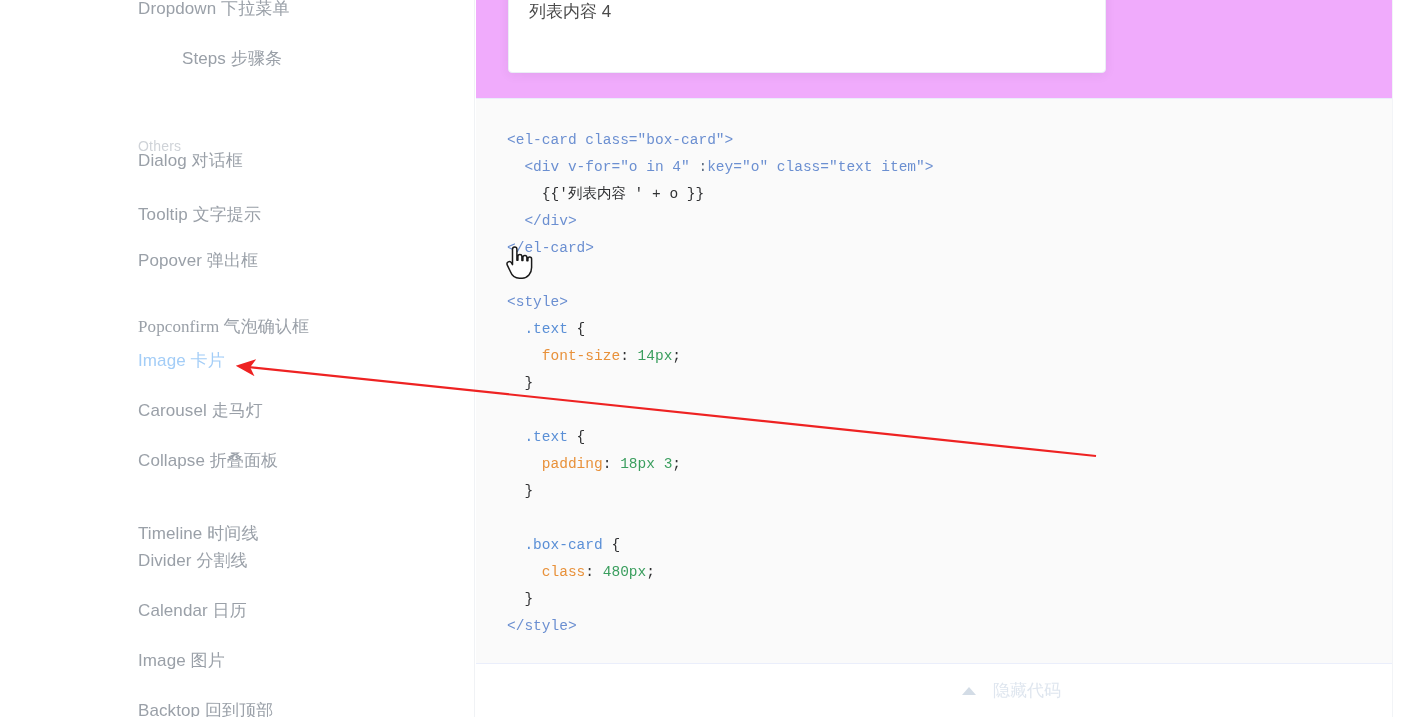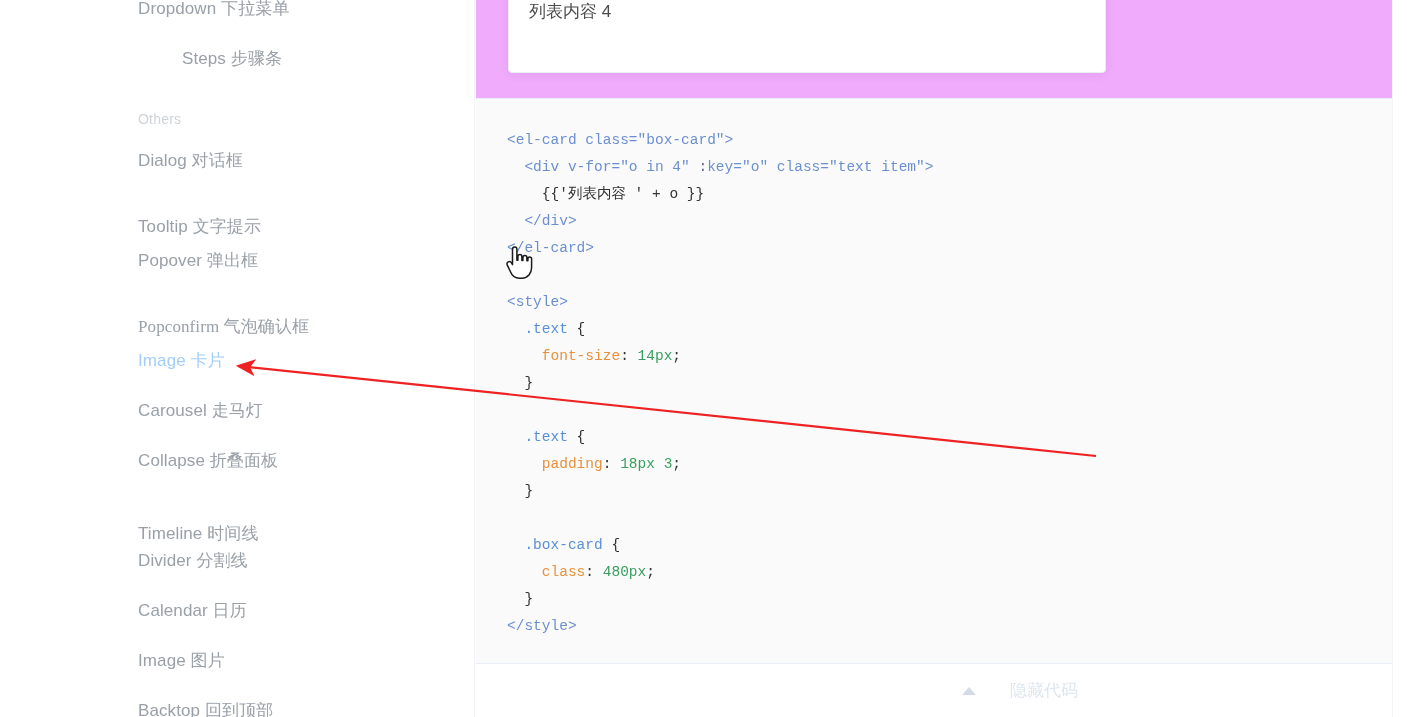--- a/index.html
+++ b/index.html
@@ -146,21 +146,21 @@
     background: #ffffff;
     border-top: 1px solid #eaeefb;
     box-sizing: border-box;
   }
   #hide-code-btn {
     position: absolute;
     left: 486px;
     top: 16px;
     display: flex;
     align-items: center;
-    gap: 34px;
+    gap: 17px;
     cursor: pointer;
     user-select: none;
   }
   #hide-code-caret {
     width: 0;
     height: 0;
     border-left: 7px solid transparent;
     border-right: 7px solid transparent;
     border-bottom: 8px solid #d3dce6;
   }
@@ -213,32 +213,32 @@
   
   #hand-cursor {
     position: absolute;
     left: 504px;
     top: 246px;
     width: 30px;
     height: 34px;
     pointer-events: none;
   }
 </style>
-<style>.tk-tag,.tk-punct,.tk-attr,.tk-str{color:#6b8fd1;}.tk-sel{color:#5a8fd6;}.tk-prop{color:#e8913a;}.tk-val{color:#3a9e5e;}</style><style>.nav-item{color:#9aa0a8;}.nav-item.active{color:#a3cdf7;}.nav-group{color:#cfd3d8;}#code-block{background:#fafafa;}#right-gutter{background:#fafafa;}#hide-code-label{color:#dfe6ef;}</style></head>
+<style>.tk-tag,.tk-punct,.tk-attr,.tk-str{color:#6b8fd1;}.tk-sel{color:#5a8fd6;}.tk-prop{color:#e8913a;}.tk-val{color:#3a9e5e;}</style><style>.nav-item{color:#9aa0a8;}.nav-item.active{color:#a3cdf7;}.nav-group{color:#cfd3d8;margin-top:27px;}#code-block{background:#fafafa;}#right-gutter{background:#fafafa;}#hide-code-label{color:#dfe6ef;}</style></head>
 <body>
 
 <div id="page">
 
   <nav id="sidebar">
     <div id="sidebar-items">
         <div class="nav-group" style="top: 110px;">Others</div>
         <div class="nav-item" style="top: -2px;">Dropdown 下拉菜单</div>
         <div class="nav-item" style="top: 48px; margin-left: 44px;">Steps 步骤条</div>
         <div class="nav-item" style="top: 150px;">Dialog 对话框</div>
-        <div class="nav-item" style="top: 216px;">Tooltip 文字提示</div>
+        <div class="nav-item" style="top: 204px;">Tooltip 文字提示</div>
         <div class="nav-item" style="top: 250px;">Popover 弹出框</div>
         <div class="nav-item" style="top: 316px; font-family: Liberation Serif, serif;">Popconfirm 气泡确认框</div>
         <div class="nav-item active" style="top: 350px;">Image 卡片</div>
         <div class="nav-item" style="top: 400px;">Carousel 走马灯</div>
         <div class="nav-item" style="top: 450px;">Collapse 折叠面板</div>
         <div class="nav-item" style="top: 500px; margin-top: 23px;">Timeline 时间线</div>
         <div class="nav-item" style="top: 550px;">Divider 分割线</div>
         <div class="nav-item" style="top: 600px;">Calendar 日历</div>
         <div class="nav-item" style="top: 650px;">Image 图片</div>
         <div class="nav-item" style="top: 700px;">Backtop 回到顶部</div>

